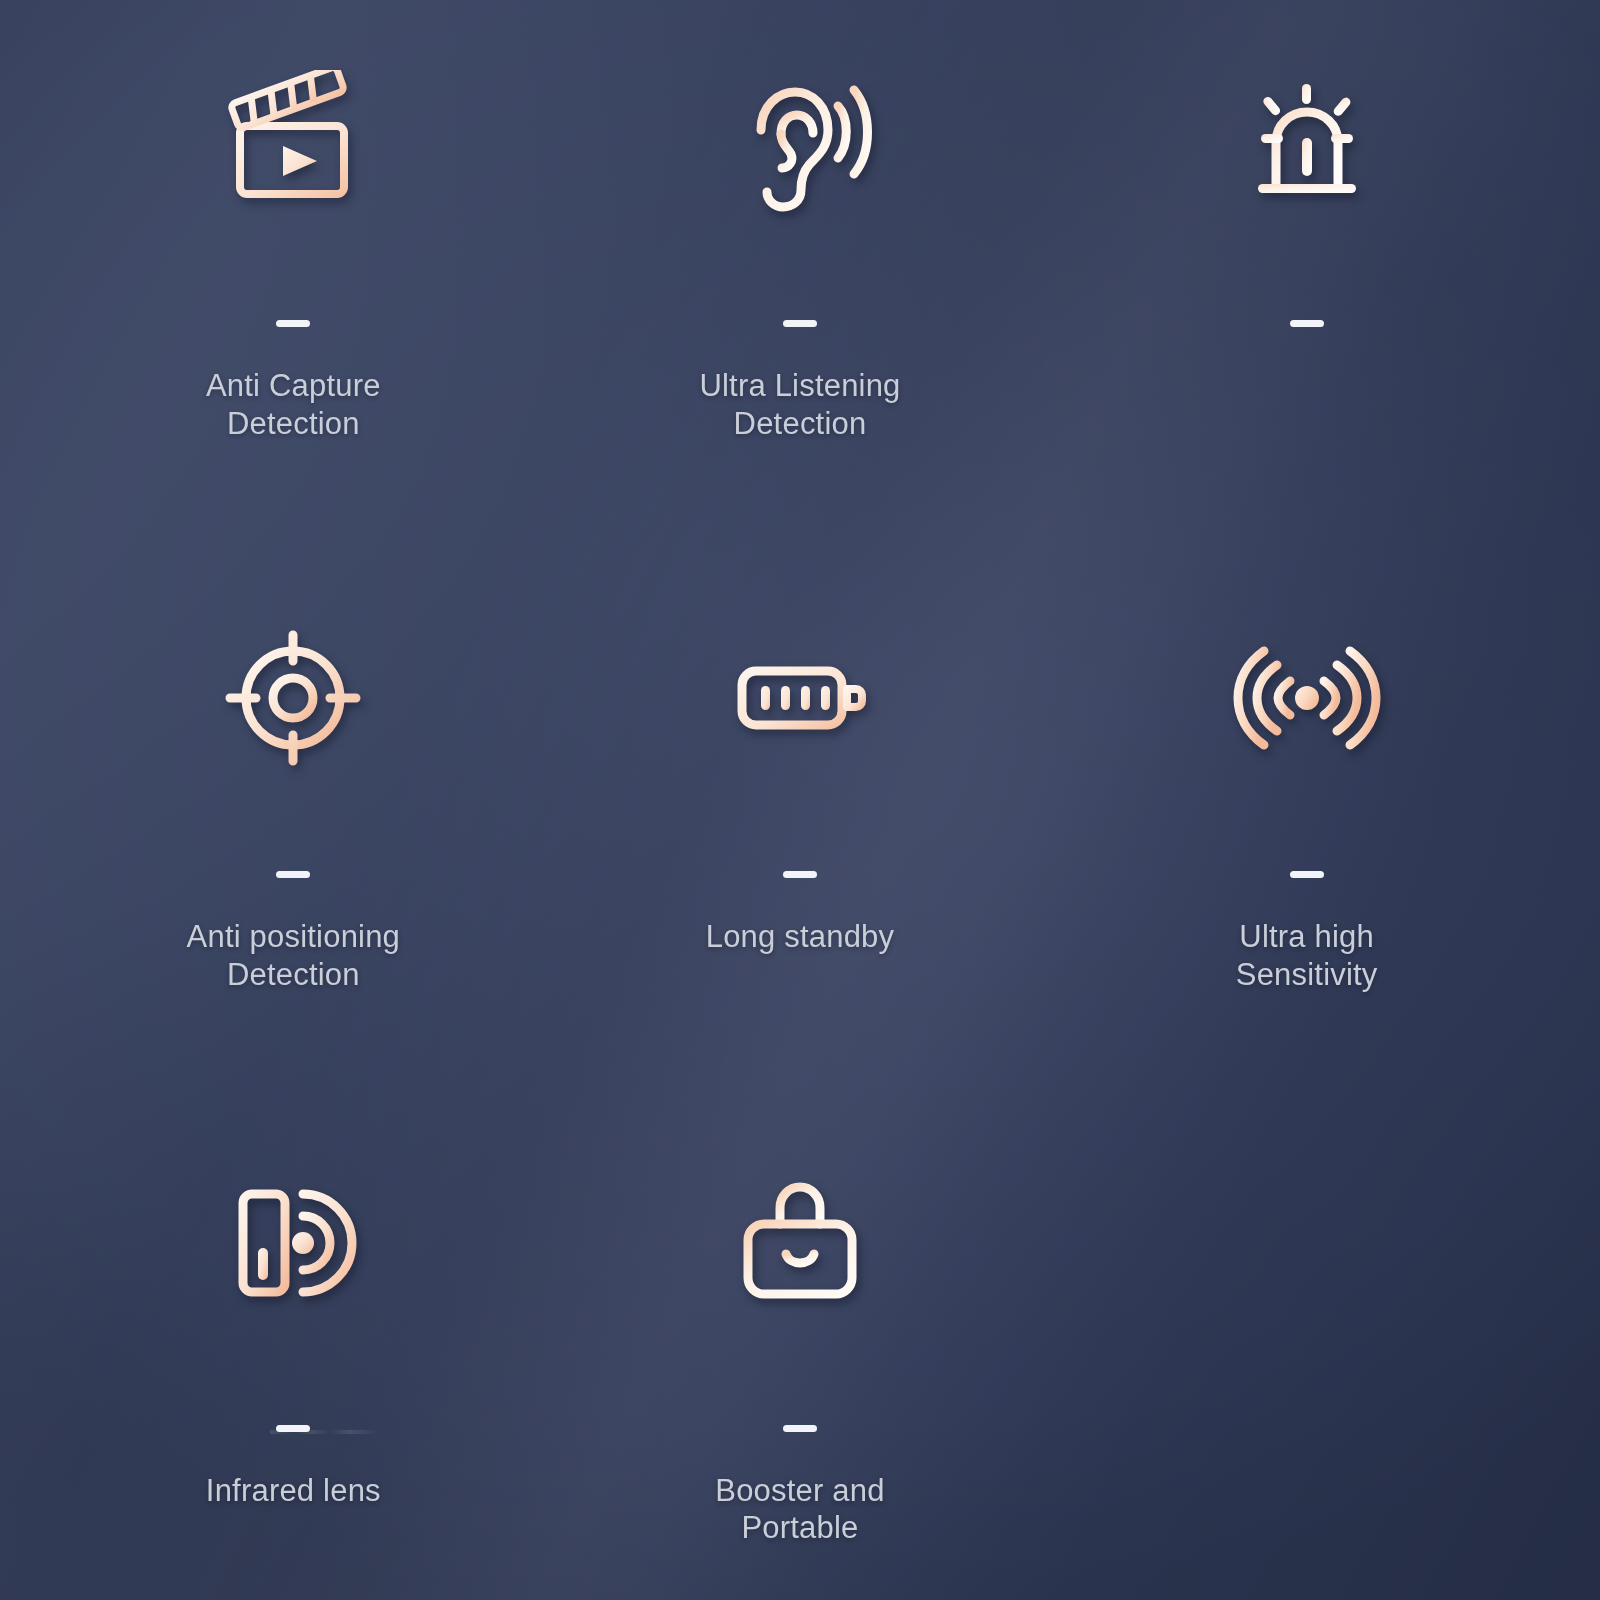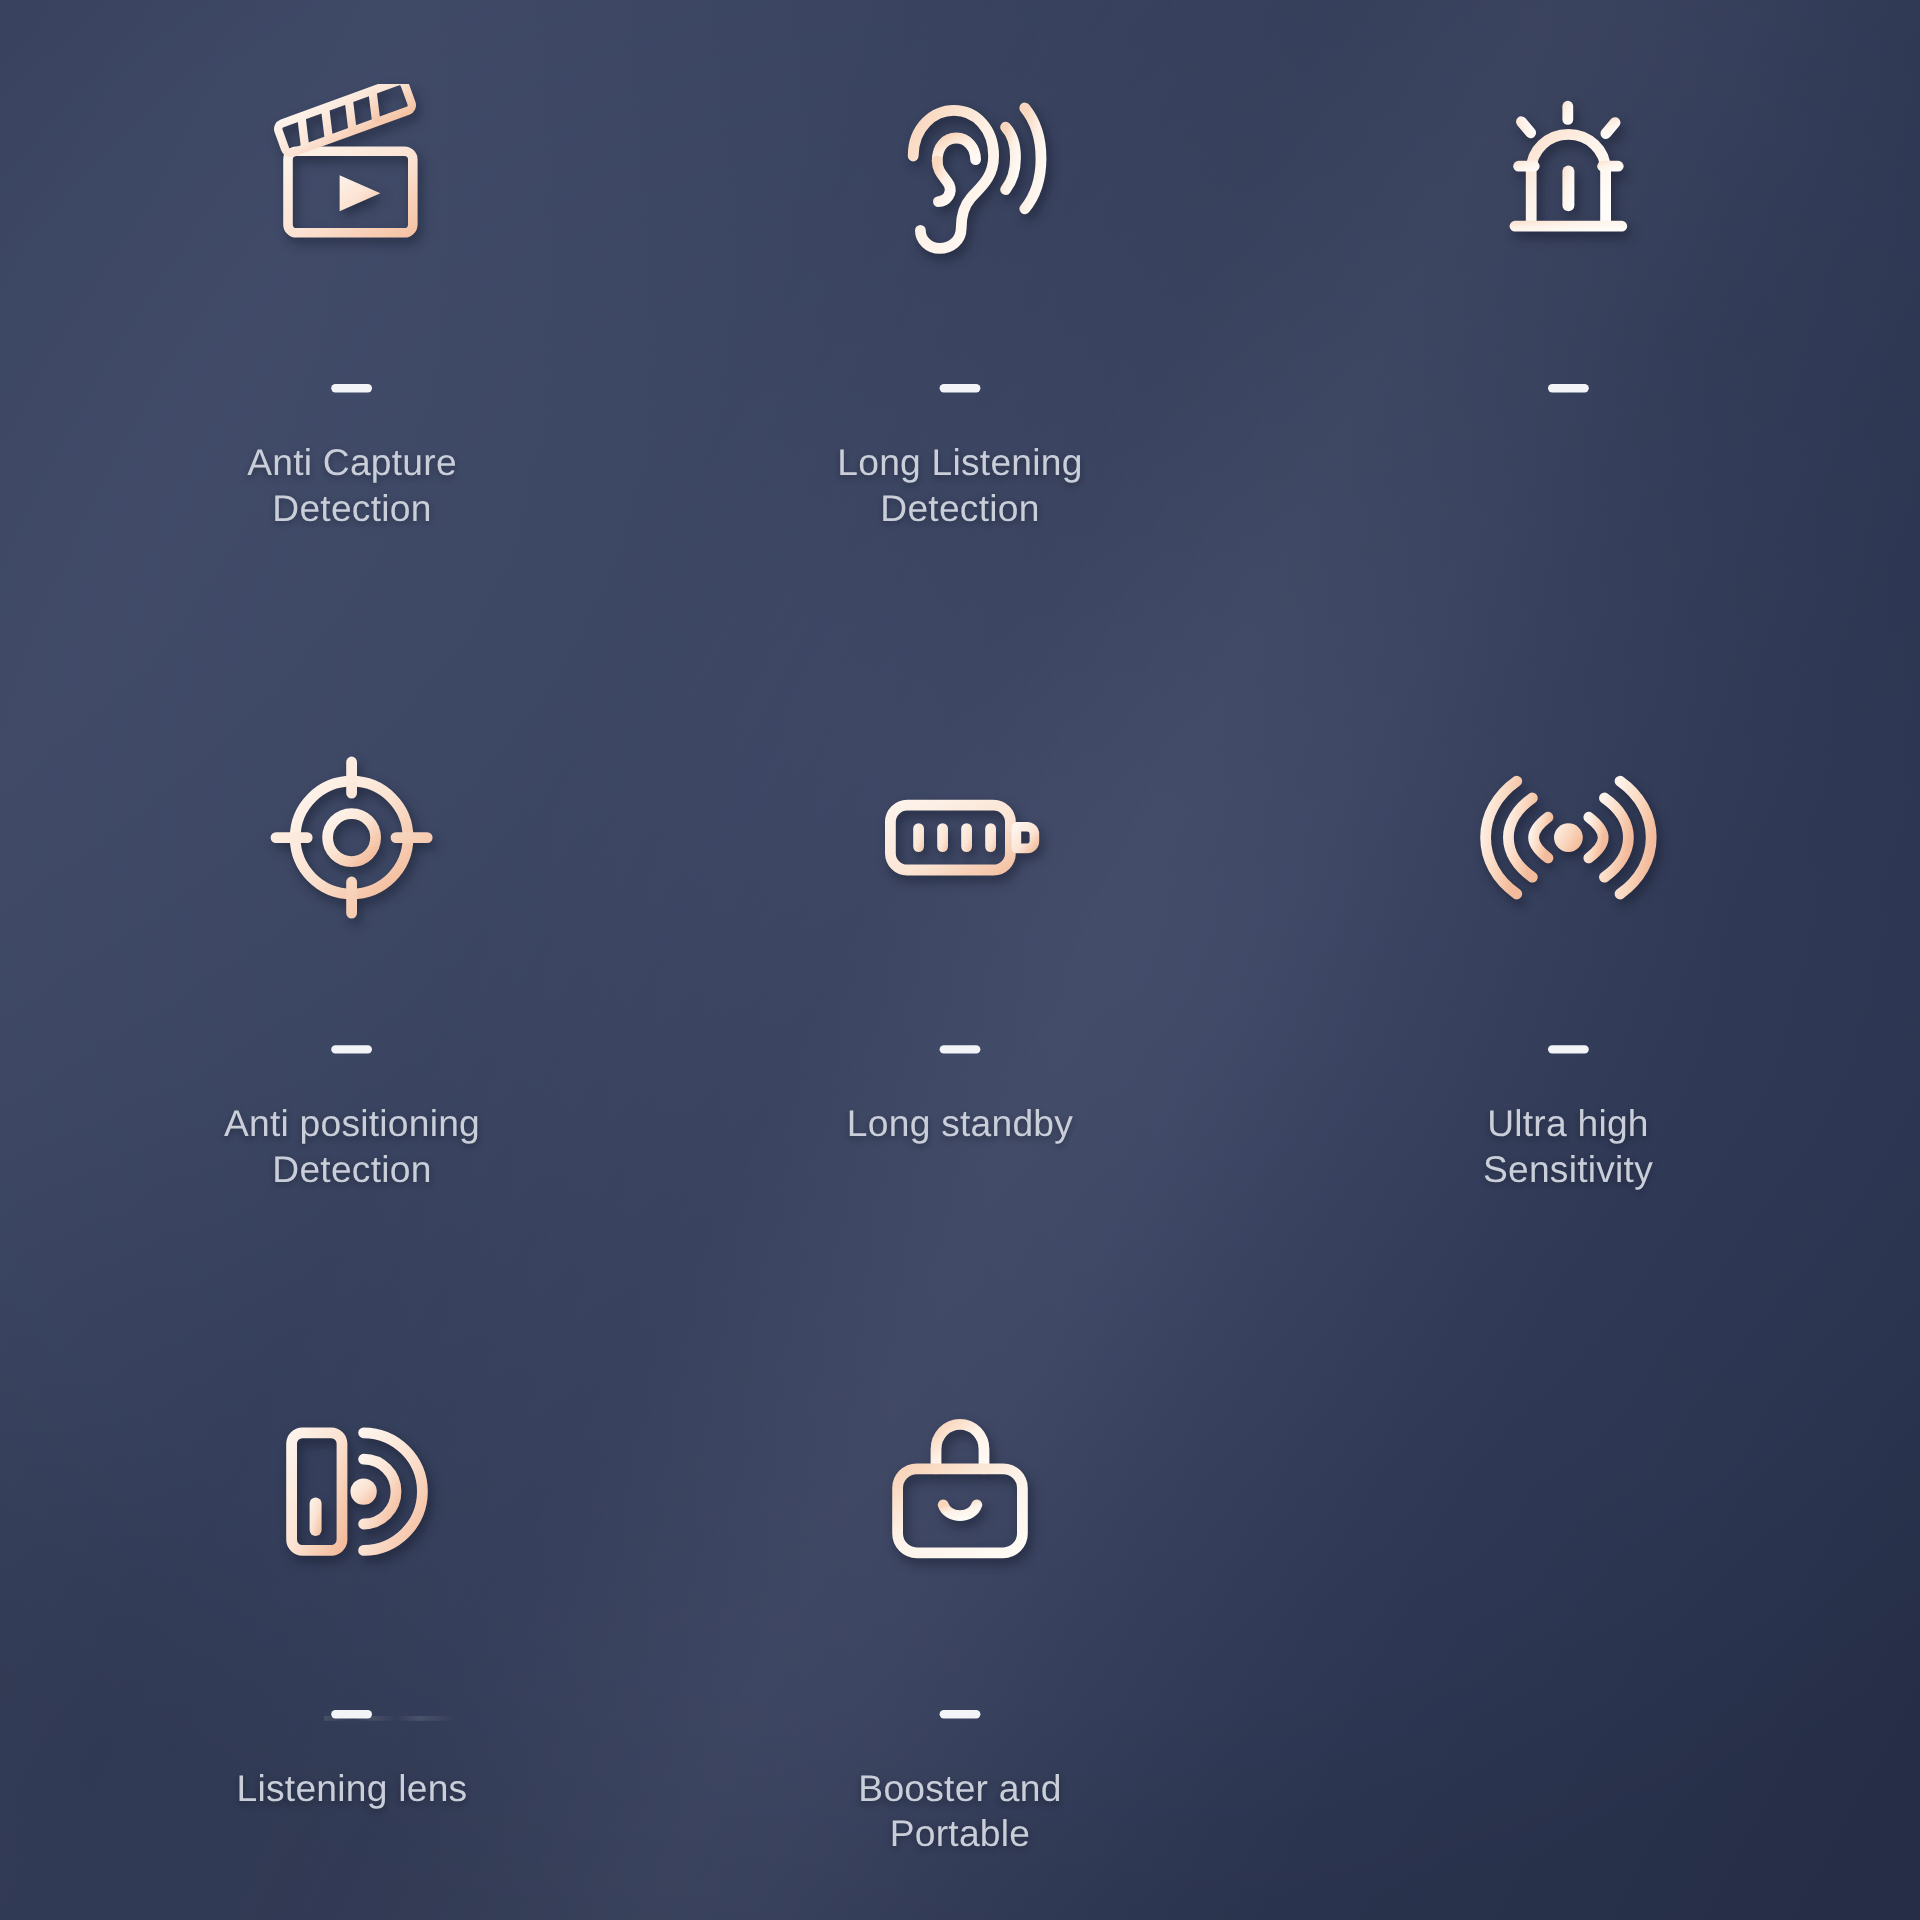--- a/index.html
+++ b/index.html
@@ -172,21 +172,21 @@
           </defs>
           <path d="M36 60 C36 36 53 22 70 22 C88 22 103 37 103 60 C103 78 92 86 84 95
                    C77 103 76 112 76 120 C76 131 67 137 58 137 C49 137 42 130 42 122" stroke="url(#g2)" stroke-width="9" stroke-linecap="round" stroke-linejoin="round"></path>
           <path d="M56 64 C56 52 63 45 72 45 C81 45 88 53 88 63" stroke="url(#g2)" stroke-width="9" stroke-linecap="round"></path>
           <path d="M56 64 C56 74 63 78 66 84 C69 91 64 98 57 98" stroke="url(#g2)" stroke-width="9" stroke-linecap="round" stroke-linejoin="round"></path>
           <path d="M113 36 C124 48 124 74 113 88" stroke="url(#g2)" stroke-width="9" stroke-linecap="round"></path>
           <path d="M129 20 C147 42 147 82 129 104" stroke="url(#g2)" stroke-width="9" stroke-linecap="round"></path>
         </svg>
       </div>
       <div class="divider"></div>
-      <div class="label">Long Listening
+      <div class="label">Ultra Listening
 Detection</div>
     </div>
 
     <div class="cell row1">
       <div class="icon-wrap">
         <svg width="150" height="150" viewBox="0 0 150 150" fill="none">
           <defs>
             <linearGradient id="g3" x1="0" y1="0" x2="0.8" y2="1">
               <stop offset="0%" stop-color="#fbe0cd"></stop>
               <stop offset="45%" stop-color="#fdf3ea"></stop>
@@ -284,21 +284,21 @@
           </defs>
           <rect x="20" y="22" width="42" height="98" rx="9" stroke="url(#g7)" stroke-width="9"></rect>
           <path d="M24 48 H58" stroke="url(#g7)" stroke-width="9"></path>
           <rect x="35" y="76" width="10" height="32" rx="5" fill="url(#g7)"></rect>
           <circle cx="80" cy="71" r="11" fill="url(#g7)"></circle>
           <path d="M80 44 C95 44 107 56 107 71 C107 86 95 98 80 98" stroke="url(#g7)" stroke-width="9" stroke-linecap="round" fill="none"></path>
           <path d="M80 22 C107 22 129 44 129 71 C129 98 107 120 80 120" stroke="url(#g7)" stroke-width="9" stroke-linecap="round" fill="none"></path>
         </svg>
       </div>
       <div class="divider"></div>
-      <div class="label">Listening lens</div>
+      <div class="label">Infrared lens</div>
     </div>
 
 
     <div class="cell row3">
       <div class="icon-wrap">
         <svg width="140" height="140" viewBox="0 0 140 140" fill="none">
           <defs>
             <linearGradient id="g9" x1="0.1" y1="0" x2="0.9" y2="1">
               <stop offset="0%" stop-color="#f9d5bb"></stop>
               <stop offset="45%" stop-color="#fdf2e8"></stop>

